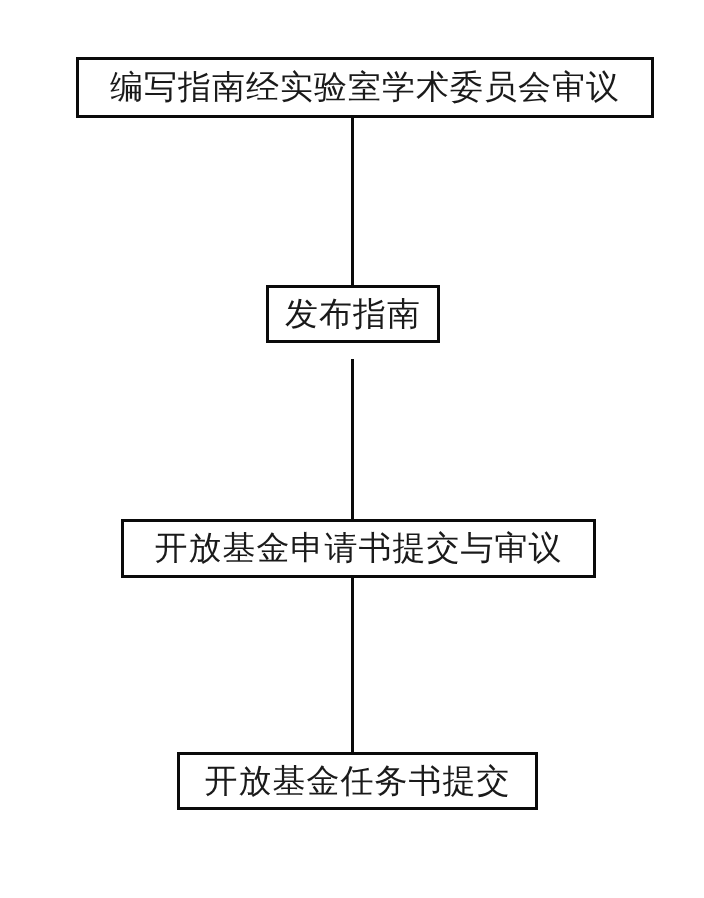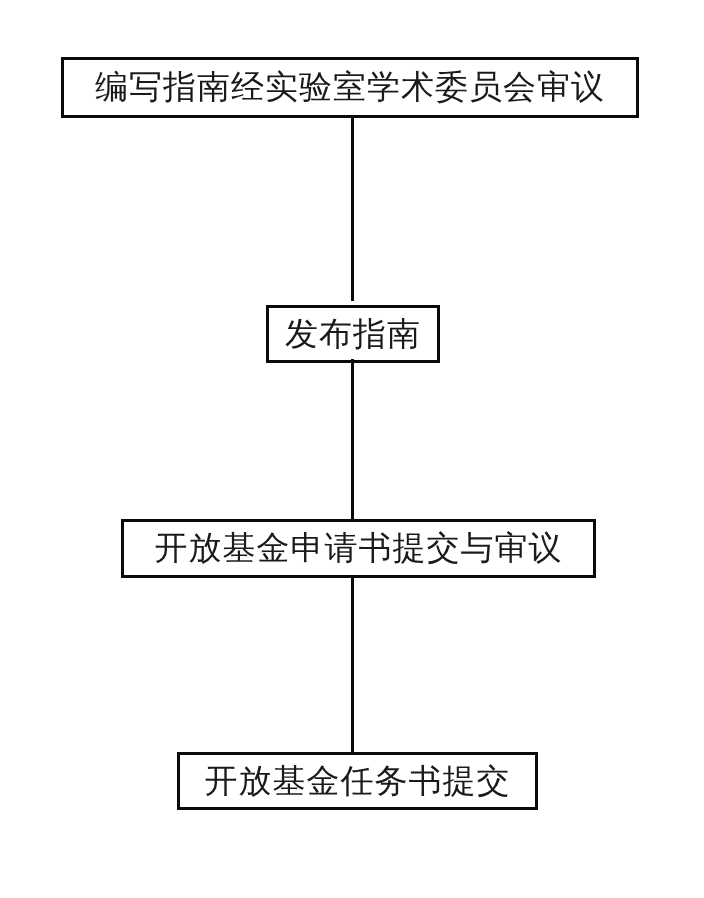--- a/index.html
+++ b/index.html
@@ -28,22 +28,22 @@
       letter-spacing: 1px;
       white-space: nowrap;
       text-align: center;
     }
     .connector {
       position: absolute;
       width: 3px;
       background: #0a0a0a;
     }
     
-    #node-0 { left: 61px;  top: 57px;  width: 578px; height: 61px; }
-    #node-1 { left: 266px; top: 305px; width: 174px; height: 58px; }
+    #node-0 { left: 76px;  top: 57px;  width: 578px; height: 61px; }
+    #node-1 { left: 266px; top: 285px; width: 174px; height: 58px; }
     #node-2 { left: 121px; top: 519px; width: 475px; height: 59px; }
     #node-3 { left: 177px; top: 752px; width: 361px; height: 58px; }
 
     #conn-0 { left: 351px; top: 118px; height: 183px; }
     #conn-1 { left: 351px; top: 359px; height: 160px; }
     #conn-2 { left: 351px; top: 577px; height: 175px; }
   </style>
 </head>
 <body>
 

